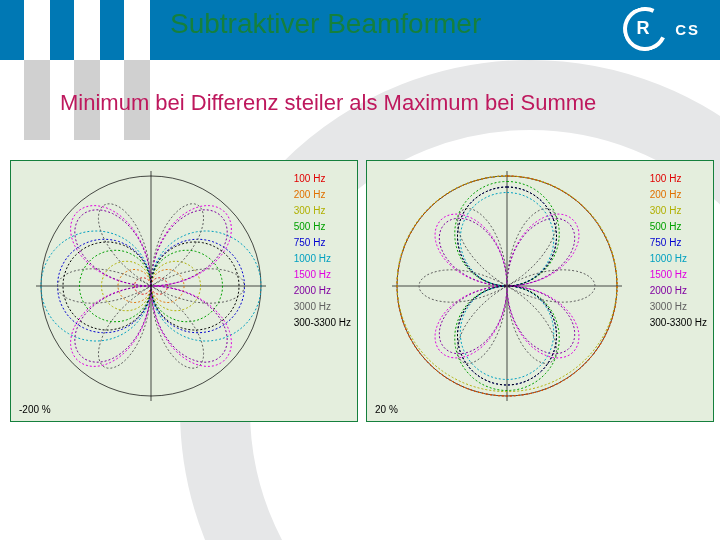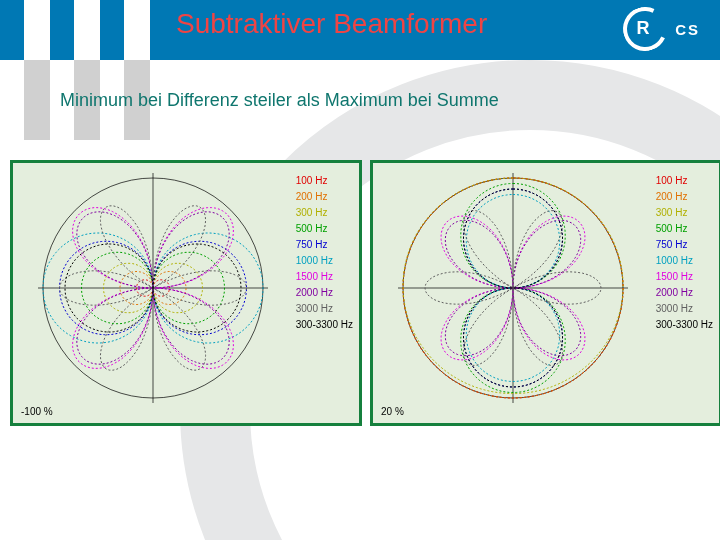--- a/index.html
+++ b/index.html
@@ -2,28 +2,28 @@
 <html><head>
 <meta charset="utf-8">
 <style>
   html,body{margin:0;padding:0;width:720px;height:540px;font-family:Arial,Helvetica,sans-serif;background:#fff;overflow:hidden}
   .bg-arc{position:absolute;right:-160px;top:60px;width:560px;height:560px;border:70px solid #e6e7e8;border-radius:50%;z-index:0}
   .header-bar{position:absolute;left:0;top:0;width:720px;height:60px;background:#0078b4;z-index:1}
   .stripes{position:absolute;left:0;top:0;height:140px;width:170px;z-index:2}
   .stripes div{position:absolute;top:0;width:26px;height:140px;background:#fff}
   .s1{left:24px}.s2{left:74px}.s3{left:124px}
   .stripes div::before{content:"";position:absolute;left:0;top:60px;width:26px;height:80px;background:#d0d0d0}
-  .title{position:absolute;left:176px;top:8px;color:#ef4444;font-size:28px;font-weight:400;z-index:3}
+  .title{position:absolute;left:170px;top:8px;color:#15803d;font-size:28px;font-weight:400;z-index:3}
   .logo{position:absolute;right:20px;top:8px;height:42px;z-index:3;display:flex;align-items:center;gap:8px;color:#fff;font-family:Arial;font-weight:bold}
   .logo-ring{width:36px;height:36px;border:4px solid #fff;border-radius:50%;border-right-color:transparent;transform:rotate(-20deg);position:relative}
   .logo-r{position:absolute;left:10px;top:6px;font-size:18px;transform:rotate(20deg)}
   .logo-cs{font-size:15px;letter-spacing:2px}
-  .subtitle{position:absolute;left:60px;top:90px;font-size:18px;color:#0f766e;z-index:3}
+  .subtitle{position:absolute;left:60px;top:90px;font-size:22px;color:#be185d;z-index:3}
   .plots{position:absolute;left:10px;top:160px;display:flex;gap:8px;z-index:3}
-  .plot{width:346px;height:260px;border:3px solid #15803d;background:#e4eedd;position:relative}
+  .plot{width:346px;height:260px;border:1px solid #15803d;background:#e4eedd;position:relative}
   .legend{position:absolute;right:6px;top:10px;font-size:10px;line-height:1.6}
   .legend div{white-space:nowrap}
   .xlabel{position:absolute;left:8px;bottom:6px;font-size:10px;color:#000}
   .polar{position:absolute;left:20px;top:10px;width:240px;height:230px}
   svg{display:block}
   .axis{stroke:#000;stroke-width:0.7;fill:none}
   .lobe{fill:none;stroke-width:1;stroke-dasharray:2,2}
 </style>
 </head>
 <body>
@@ -68,21 +68,21 @@
         <div style="color: rgb(224, 112, 0);">200 Hz</div>
         <div style="color: rgb(176, 176, 0);">300 Hz</div>
         <div style="color: rgb(0, 160, 0);">500 Hz</div>
         <div style="color: rgb(0, 0, 208);">750 Hz</div>
         <div style="color: rgb(0, 160, 192);">1000 Hz</div>
         <div style="color: rgb(224, 0, 224);">1500 Hz</div>
         <div style="color: rgb(128, 0, 160);">2000 Hz</div>
         <div style="color: rgb(96, 96, 96);">3000 Hz</div>
         <div style="color: rgb(0, 0, 0);">300-3300 Hz</div>
       </div>
-    <div class="xlabel">-100 %</div>
+    <div class="xlabel">-200 %</div>
   </div>
   <div class="plot">
     <div class="polar">
       <svg viewBox="-120 -115 240 230" id="svg1">
           <circle r="110" class="axis"></circle>
           <line x1="-115" x2="115" y1="0" y2="0" class="axis"></line>
           <line y1="-115" y2="115" x1="0" x2="0" class="axis"></line>
           <path d="M0,-110 A110,110 0 1,0 0.1,-110 Z" class="lobe" stroke="#e00000"></path>
           <path d="M0,-110 A110,110 0 1,0 0.1,-110 Z" class="lobe" stroke="#e07000"></path>
           <path d="M0,-110 A110,107.8 0 1,0 0.1,-110 Z" class="lobe" stroke="#b0b000"></path>

